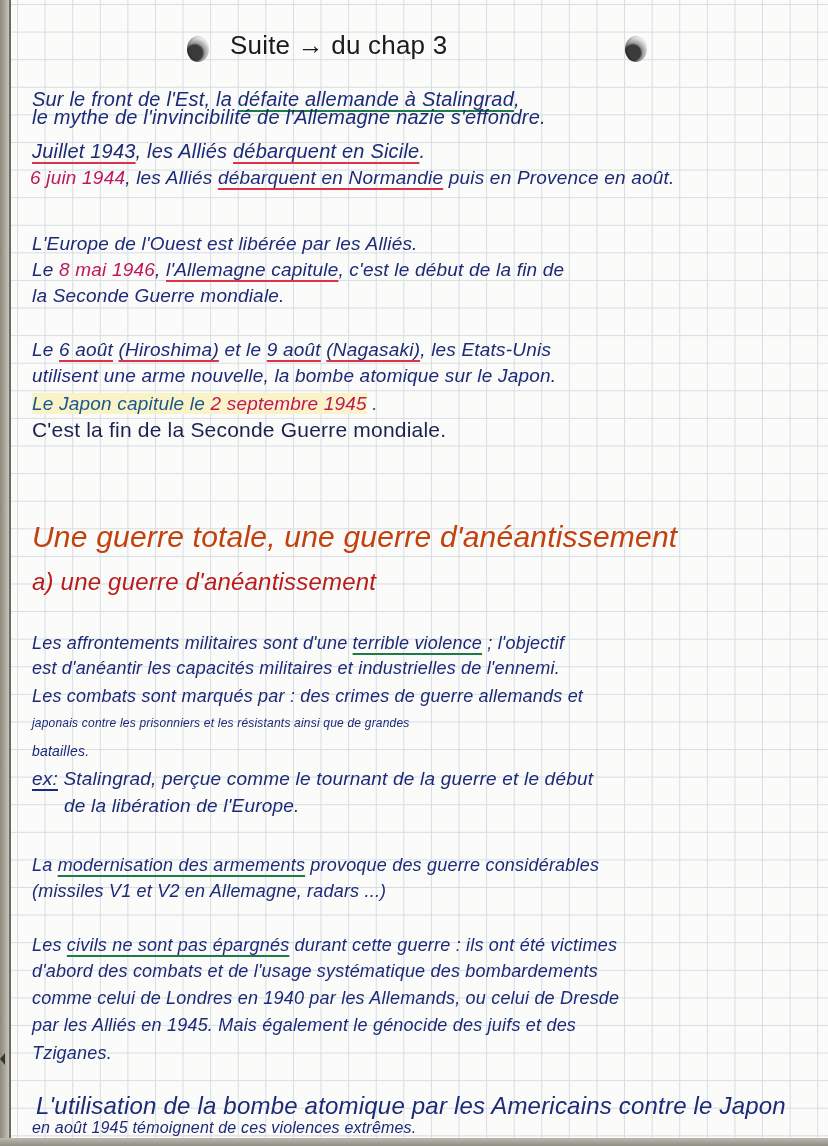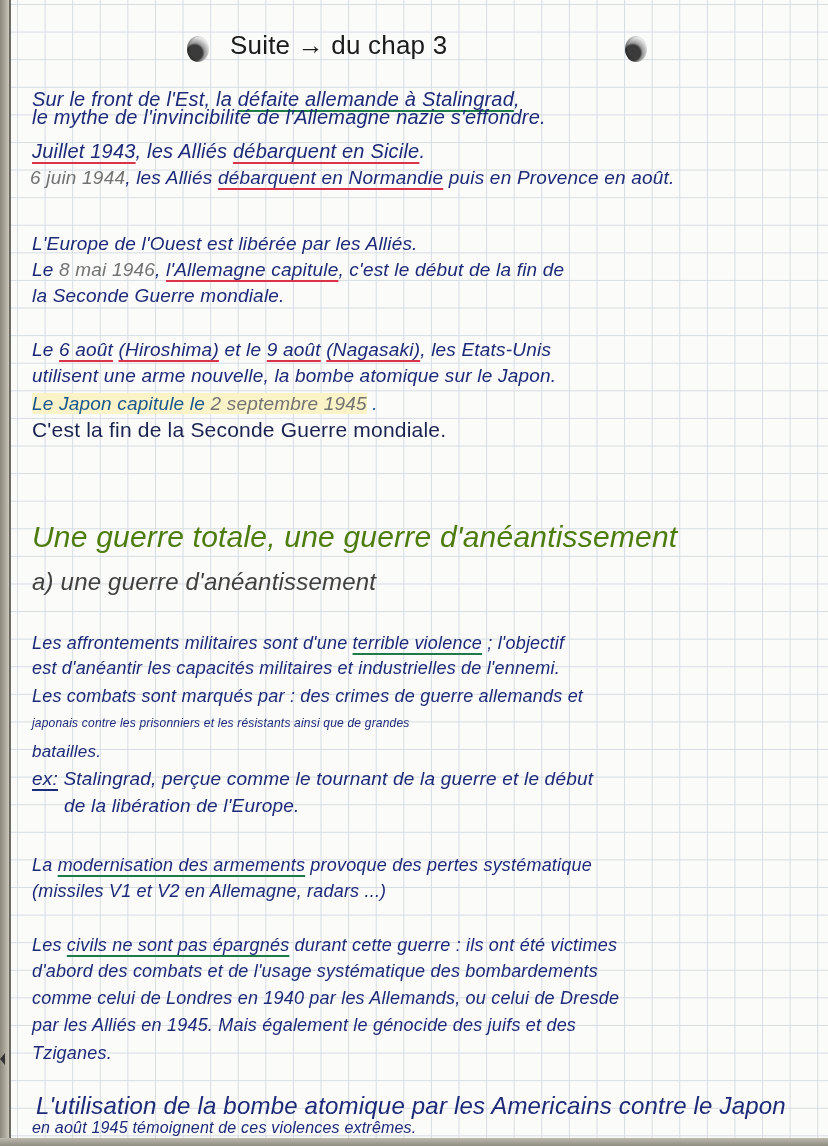--- a/index.html
+++ b/index.html
@@ -35,24 +35,24 @@
   }
   .hw {
     position: absolute; white-space: nowrap;
     font-family: Liberation Sans, sans-serif;
     font-style: italic;
     color: #1c2a78;
     letter-spacing: 0.2px;
   }
   .title { color: #1b1b1b; font-size: 26px; font-style: normal; }
   .body-line { font-size: 19px; line-height: 27px; }
-  .heading1 { color: #4d7c0f; font-size: 30px; font-style: italic; }
-  .heading2 { color: #404040; font-size: 24px; font-style: italic; }
+  .heading1 { color: #c2410c; font-size: 30px; font-style: italic; }
+  .heading2 { color: #b91c1c; font-size: 24px; font-style: italic; }
   .black { color: #1a2350; }
-  .red { color: #737373; margin-top: 11px; }
+  .red { color: #be185d; margin-top: 11px; }
   .teal { color: #17578e; }
   .u-green { text-decoration: underline; text-decoration-color: #1f7a4a; text-decoration-thickness: 2px; text-underline-offset: 4px; }
   .u-red { text-decoration: underline; text-decoration-color: #d9344a; text-decoration-thickness: 2px; text-underline-offset: 4px; }
   .u-blue { text-decoration: underline; text-decoration-color: #1c2a78; text-decoration-thickness: 2px; text-underline-offset: 4px; }
   .hl-yellow { background: #fbf3c8; }
   .left-tab {
     position: absolute; left: 0; top: 1053px; width: 0; height: 0;
     border-top: 6px solid transparent; border-bottom: 6px solid transparent;
     border-right: 5px solid #333;
   }
@@ -98,28 +98,28 @@
 
 <div class="hw heading1" style="left:32px; top:520px;">Une guerre totale, une guerre d'anéantissement</div>
 <div class="hw heading2" style="left:32px; top:568px;">a) une guerre d'anéantissement</div>
 
 <div class="hw body-line" style="left:32px; top:630px; font-size:18px;">
   <span>Les affrontements militaires sont d'une </span><span class="u-green">terrible violence</span><span> ; l'objectif</span>
 </div>
 <div class="hw body-line" style="left:32px; top:655px; font-size:18px;">est d'anéantir les capacités militaires et industrielles de l'ennemi.</div>
 <div class="hw body-line" style="left:32px; top:683px; font-size:18px;">Les combats sont marqués par : des crimes de guerre allemands et</div>
 <div class="hw body-line" style="left:32px; top:710px; font-size:12px;">japonais contre les prisonniers et les résistants ainsi que de grandes</div>
-<div class="hw body-line" style="left:32px; top:738px; font-size:17px;text-align:center;">batailles.</div>
+<div class="hw body-line" style="left:32px; top:738px; font-size:14px;text-align:center;">batailles.</div>
 <div class="hw body-line" style="left:32px; top:765px; font-size:19px;">
   <span class="u-blue">ex:</span><span> Stalingrad, perçue comme le tournant de la guerre et le début</span>
 </div>
 <div class="hw body-line" style="left:64px; top:792px; font-size:19px;">de la libération de l'Europe.</div>
 
 <div class="hw body-line" style="left:32px; top:852px; font-size:18px;">
-  <span>La </span><span class="u-green">modernisation des armements</span><span> provoque des pertes systématique</span>
+  <span>La </span><span class="u-green">modernisation des armements</span><span> provoque des guerre considérables</span>
 </div>
 <div class="hw body-line" style="left:32px; top:878px; font-size:18px;">(missiles V1 et V2 en Allemagne, radars ...)</div>
 
 <div class="hw body-line" style="left:32px; top:932px; font-size:18px;">
   <span>Les </span><span class="u-green">civils ne sont pas épargnés</span><span> durant cette guerre : ils ont été victimes</span>
 </div>
 <div class="hw body-line" style="left:32px; top:958px; font-size:18px;">d'abord des combats et de l'usage systématique des bombardements</div>
 <div class="hw body-line" style="left:32px; top:985px; font-size:18px;">comme celui de Londres en 1940 par les Allemands, ou celui de Dresde</div>
 <div class="hw body-line" style="left:32px; top:1012px; font-size:18px;">par les Alliés en 1945. Mais également le génocide des juifs et des</div>
 <div class="hw body-line" style="left:32px; top:1040px; font-size:18px;">Tziganes.</div>

